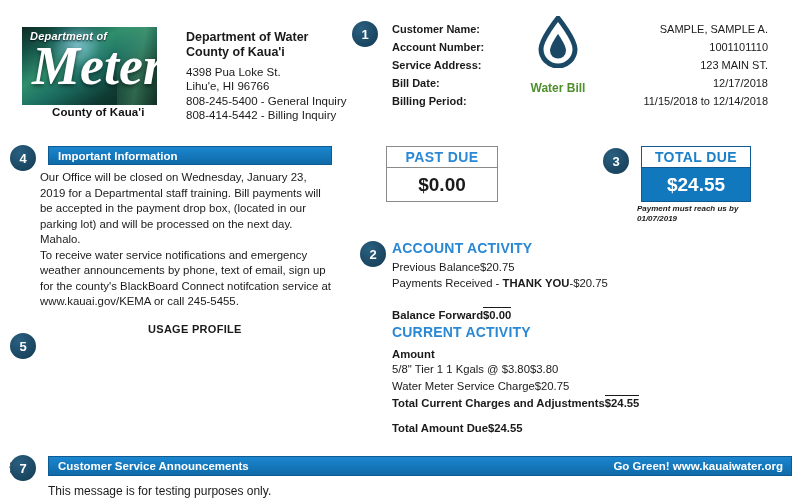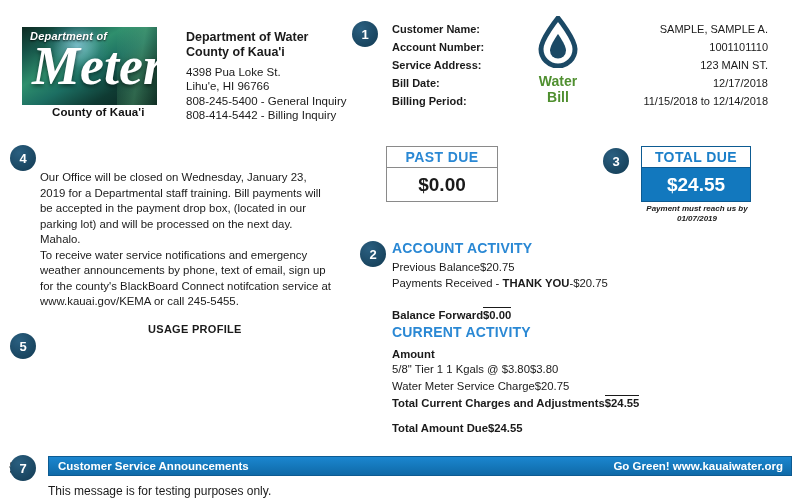--- a/index.html
+++ b/index.html
@@ -84,21 +84,21 @@
     font-size:11px; font-weight:bold; line-height:1.63;
   }
   .cust-values {
     position:absolute; right:32px; top:21px;
     text-align:right;
     font-size:11px; line-height:1.63;
   }
 
   
   .drop-wrap { position:absolute; left:528px; top:16px; width:60px; text-align:center; }
-  .drop-label { font-size:14px; font-weight:bold; color:#4f8f2f; margin-top:1px; }
+  .drop-label { font-size:12px; font-weight:bold; color:#4f8f2f; margin-top:9px; }
 
   
   .bar {
     position:absolute;
     background:#1278be;
     background: linear-gradient(180deg,#1b86cf 0%,#0f6aa8 100%);
     color:#ffffff;
     font-size:11.5px; font-weight:bold;
     display:flex; align-items:center;
     padding-left:9px;
@@ -123,21 +123,21 @@
     height:33px; display:flex; align-items:center; justify-content:center;
     font-size:19px; font-weight:bold;
   }
   #pastdue { left:386px; top:146px; width:112px; }
   #pastdue .amt { color:#1a1a1a; background:#ffffff; }
   #totaldue { left:641px; top:146px; width:110px; border-color:#0d5b92;}
   #totaldue .head { color:#1b7fc9; border-bottom:1px solid #0d5b92; }
   #totaldue .amt { color:#ffffff; background:#1278be; }
   .paynote {
     position:absolute; left:637px; top:204px; width:120px;
-    text-align:center; font-size:8px; font-style:italic; font-weight:bold;
+    text-align:left; font-size:8px; font-style:italic; font-weight:bold;
     line-height:1.3;
   }
 
   
   .sec-title {
     position:absolute;
     font-size:14px; font-weight:bold; color:#2a88d4; letter-spacing:.2px;
   }
   .rows { position:absolute; font-size:11.3px; }
   .row { display:flex; align-items:baseline; }
@@ -202,20 +202,23 @@
 
   <div class="drop-wrap">
     <svg width="42" height="52" viewBox="0 0 42 52">
       <path d="M21 2 C21 2 4 23 4 33 a17 17 0 0 0 34 0 C38 23 21 2 21 2 Z" fill="none" stroke="#1b4965" stroke-width="5"></path>
       <path d="M21 18 C21 18 13 29 13 34.5 a8 8 0 0 0 16 0 C29 29 21 18 21 18 Z" fill="#1b4965"></path>
     </svg>
     <div class="drop-label">Water Bill</div>
   </div>
 
   <div class="badge" style="left:10px; top:145px;">4</div>
+  <div class="bar" style="left:48px; top:146px; width:284px; height:19px;">
+    <span>Important Information</span>
+  </div>
   <div class="info-text" style="white-space:pre-line">Our Office will be closed on Wednesday, January 23, 2019 for a Departmental staff training. Bill payments will be accepted in the payment drop box, (located in our parking lot) and will be processed on the next day. Mahalo.
 To receive water service notifications and emergency weather announcements by phone, text of email, sign up for the county's BlackBoard Connect notifcation service at www.kauai.gov/KEMA or call 245-5455.</div>
 
   <div class="duebox" id="pastdue">
     <div class="head">PAST DUE</div>
     <div class="amt">$0.00</div>
   </div>
 
   <div class="badge" style="left:603px; top:148px;">3</div>
   <div class="duebox" id="totaldue">

